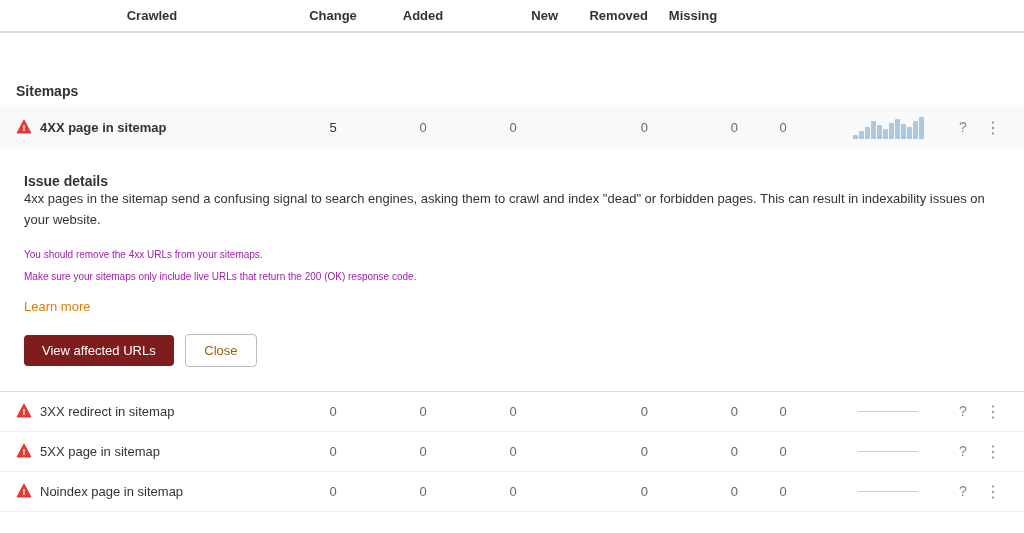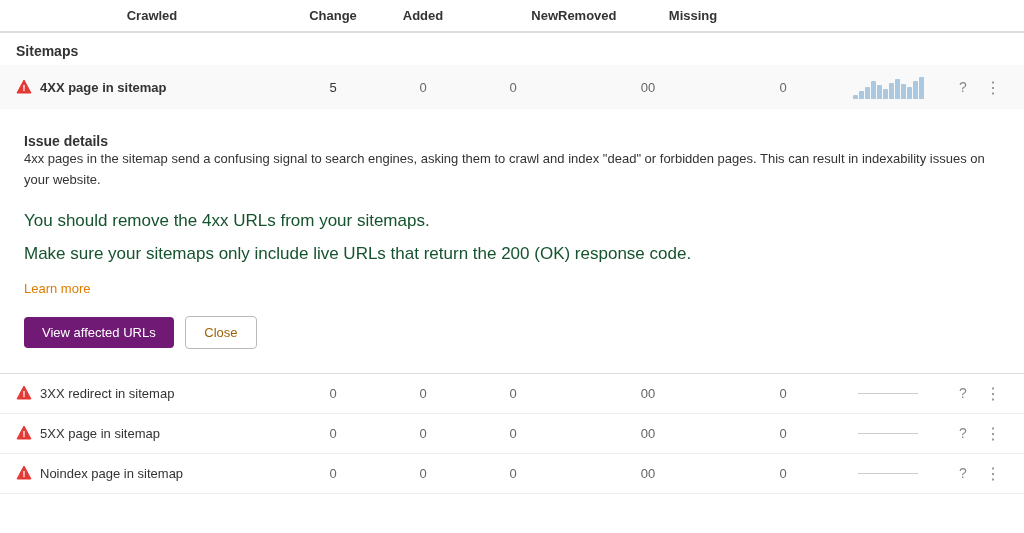--- a/index.html
+++ b/index.html
@@ -20,20 +20,21 @@
       color: #333;
       font-weight: 600;
       font-size: 13px;
       align-items: center;
     }
 
     .section-label {
       padding: 10px 16px 6px 16px;
       font-weight: 700;
       font-size: 14px;
+      margin-top: 40px;
     }
 
     .issue-row {
       display: grid;
       grid-template-columns: 1fr 90px 90px 90px 90px 90px 90px 120px 30px 30px;
       padding: 10px 16px;
       align-items: center;
       border-bottom: 1px solid #eee;
       background: #f9f9f9;
     }
@@ -134,37 +135,37 @@
       margin-bottom: 16px;
     }
 
     .how-to-fix-title {
       font-weight: 700;
       font-size: 14px;
       margin-bottom: 10px;
     }
 
     .fix-text {
-      font-size: 17px;
-      color: #14532d;
+      font-size: 10px;
+      color: #a21caf;
       line-height: 1.6;
       margin-bottom: 6px;
     }
 
     .learn-more-link {
       color: #e07c00;
       text-decoration: none;
       font-size: 13px;
       display: inline-block;
       margin-top: 8px;
       margin-bottom: 20px;
     }
 
     .btn-view {
-      background: #701a75;
+      background: #7f1d1d;
       color: #fff;
       border: none;
       padding: 8px 18px;
       border-radius: 4px;
       font-size: 13px;
       cursor: pointer;
       margin-right: 8px;
       font-weight: 500;
     }
 
@@ -177,21 +178,21 @@
       font-size: 13px;
       cursor: pointer;
       font-weight: 500;
     }
 
     .col-issue { }
     .col-crawled { text-align: center; }
     .col-change { text-align: center; }
     .col-added { text-align: center; }
     .col-new { text-align: right; }
-    .col-removed { text-align: left; }
+    .col-removed { text-align: right; }
     .col-missing { text-align: center; }
     .col-chart { text-align: center; }
     .col-help { text-align: center; }
     .col-more { text-align: center; }
   </style>
 </head>
 <body>
 
 <div class="table-header">
   <span class="col-crawled">Crawled</span>

